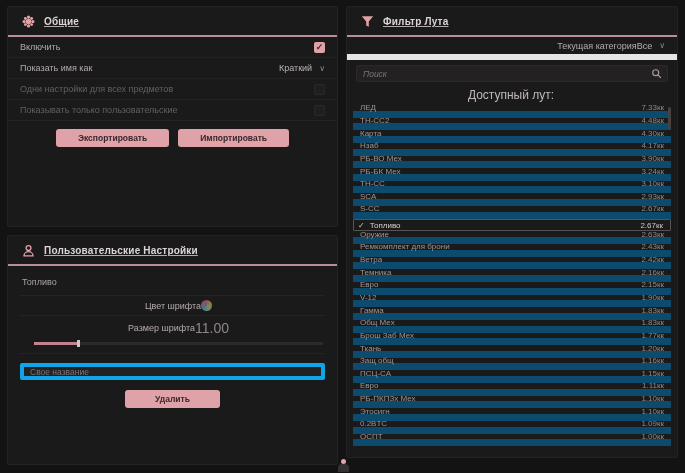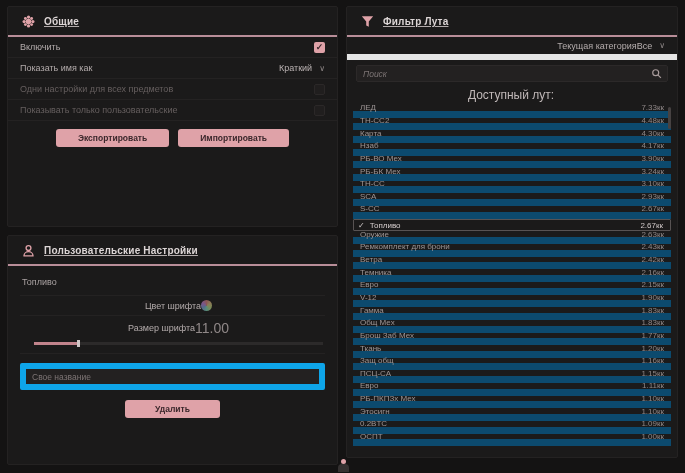--- a/index.html
+++ b/index.html
@@ -76,22 +76,22 @@
     opacity:.75; cursor:pointer;
   }
   .slider-wrap { padding:2px 2px 8px 14px; border-bottom:1px solid #242222; }
   .slider-track { position:relative; height:3px; background:#2c2a2a; width:100%; }
   .slider-fill { position:absolute; left:0; top:0; height:3px; width:15%; background:#c2848c; }
   .slider-handle {
     position:absolute; left:15%; top:-2px; width:3px; height:7px;
     background:#cfc6c6; cursor:pointer;
   }
   .us-name-input {
-    margin-top:9px; width:100%; height:27px;
-    background:#232121; border:6px solid #0ea5e9; border-radius:2px;
+    margin-top:9px; width:100%; height:17px;
+    background:#232121; border:4px solid #0ea5e9; border-radius:2px;
     color:#9a9292; font-size:8.5px; padding:0 6px;
     font-family:"Liberation Sans", sans-serif;
   }
   .us-name-input::placeholder { color:#7d7575; }
   .delete-row { display:flex; justify-content:center; padding-top:10px; }
 
   
   .panel-loot { height:452px; display:flex; flex-direction:column; }
   .lf-cat-row {
     display:flex; justify-content:flex-end; align-items:center;

